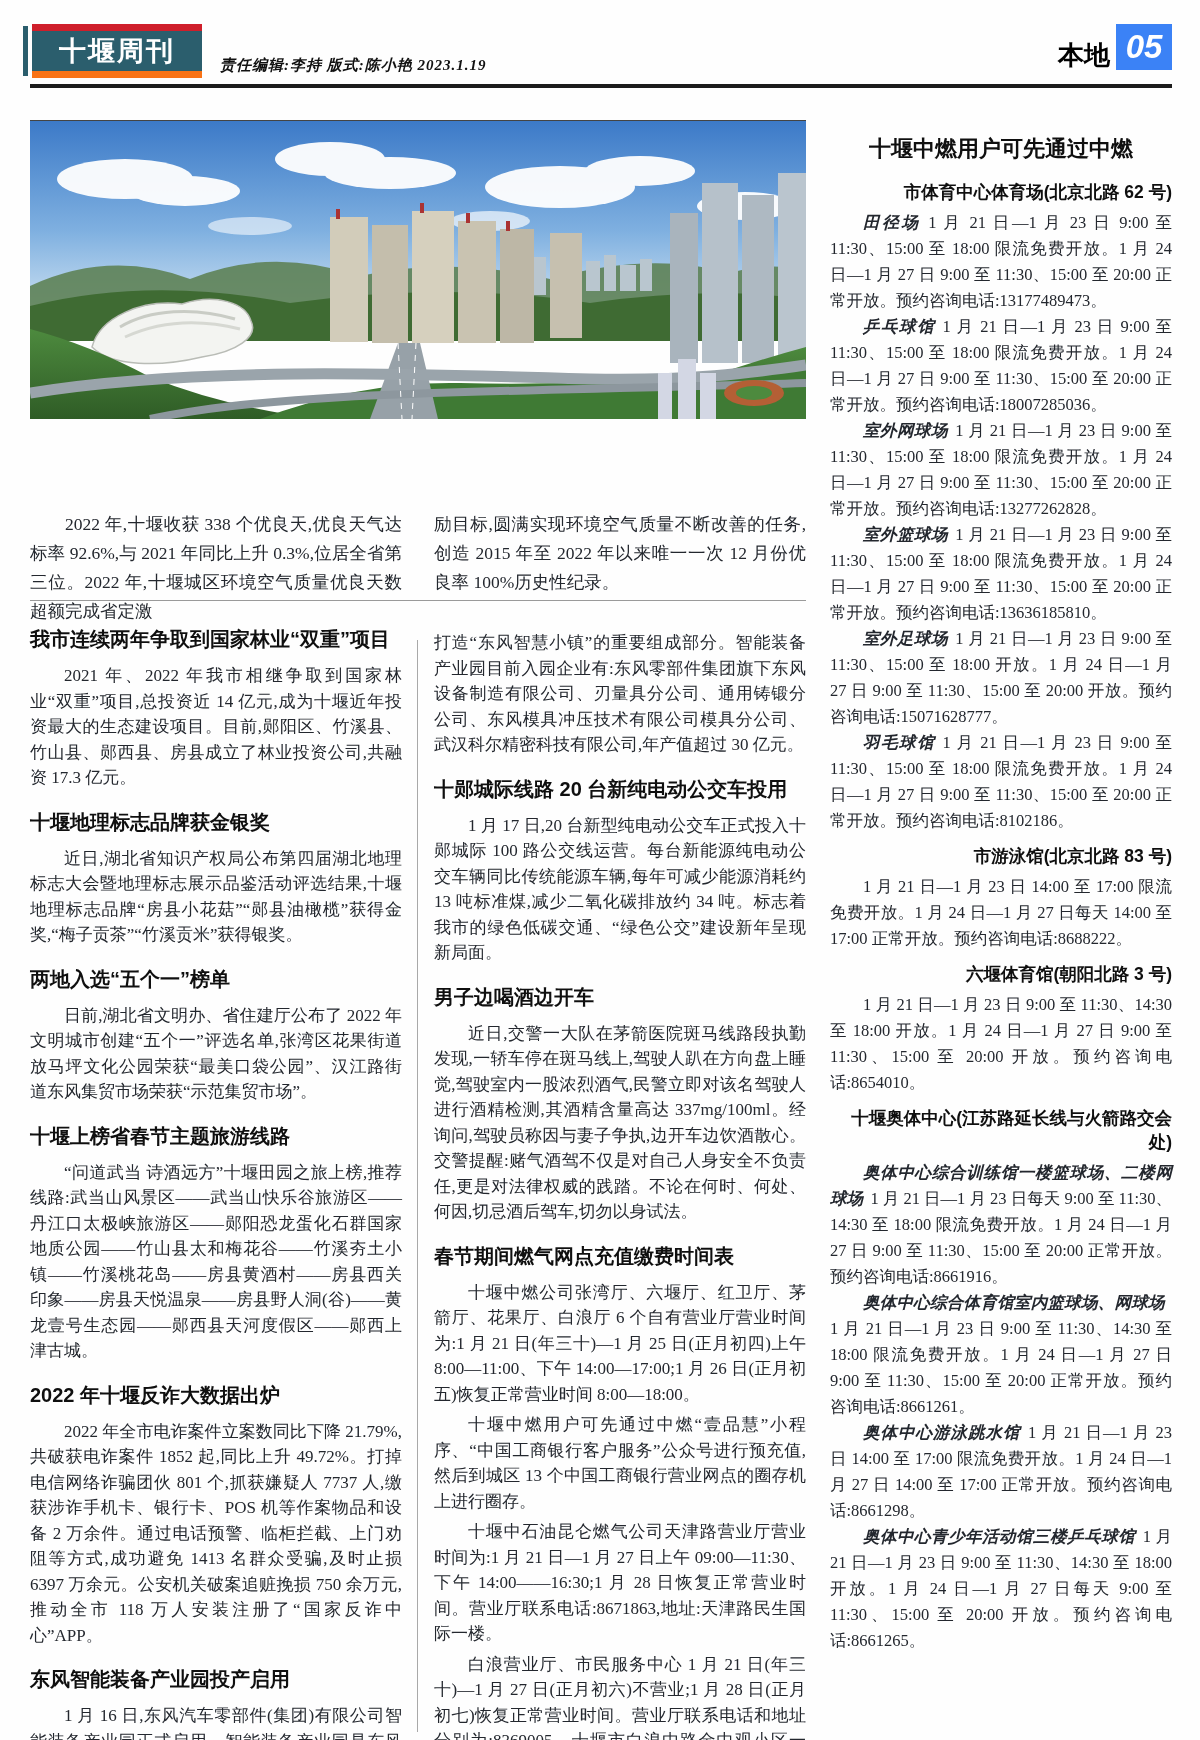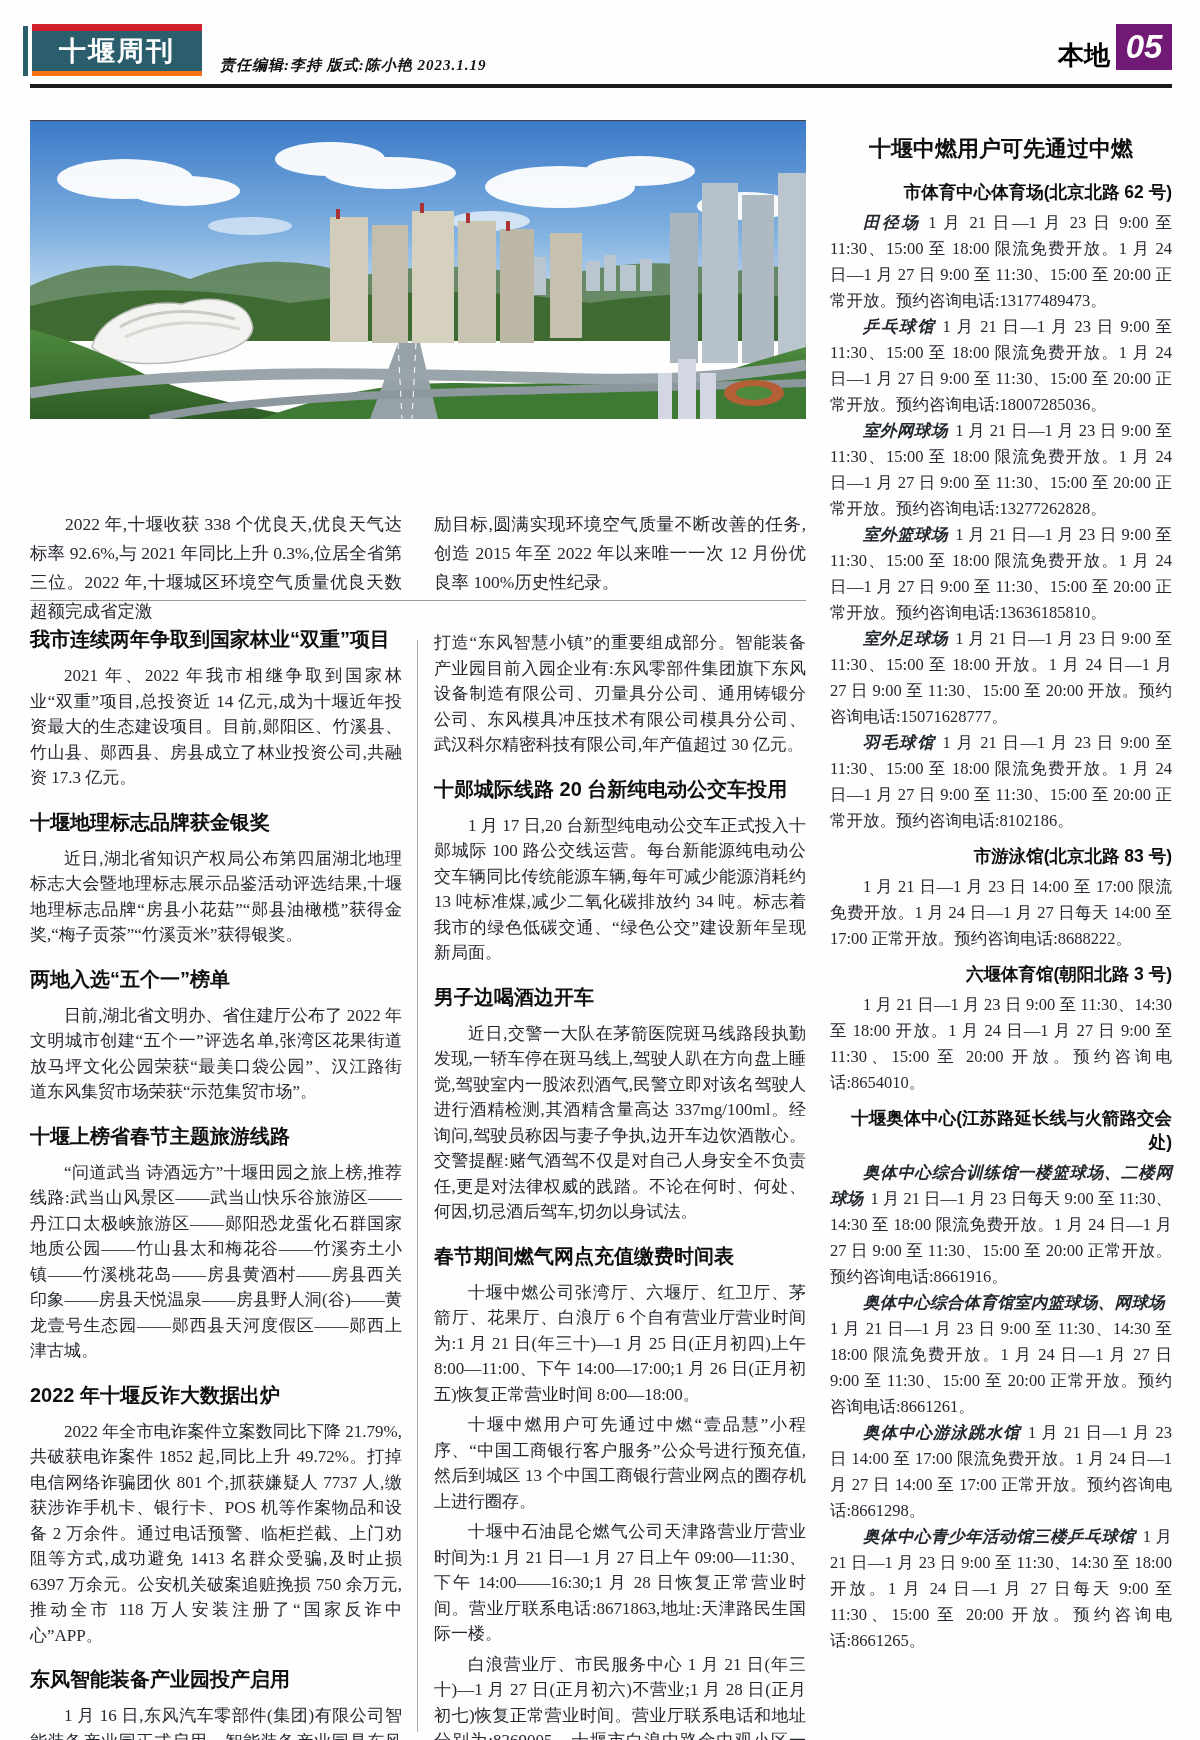--- a/index.html
+++ b/index.html
@@ -3,28 +3,28 @@
 <meta charset="utf-8">
 <style>
   html,body{margin:0;padding:0;background:#e9e9e9;}
   .page{position:relative;width:1200px;height:1740px;margin:0 auto;background:#fefefe;
         font-family:"Liberation Serif", serif;color:#23272e;overflow:hidden;}
 
   
   .hd{position:absolute;left:30px;top:22px;right:28px;height:58px;}
   .side-strip{position:absolute;left:-7px;top:4px;width:5px;height:50px;background:#2b5e6d;}
   .masthead-box{position:absolute;left:2px;top:2px;width:170px;height:40px;
-    background:#2b5e6d;border-top:7px solid #cf1f2b;border-bottom:5px solid #f97316;
+    background:#2b5e6d;border-top:7px solid #cf1f2b;border-bottom:7px solid #f97316;
     color:#fff;text-align:center;font-family:"Liberation Sans",sans-serif;
     font-weight:bold;font-size:27px;line-height:40px;letter-spacing:2px;}
   .editor-line{position:absolute;left:190px;top:34px;font-weight:bold;font-style:italic;
     font-size:15px;color:#111;letter-spacing:1px;}
   .section-label{position:absolute;right:62px;top:16px;font-family:"Liberation Sans",sans-serif;
     font-weight:bold;font-size:26px;color:#000;}
-  .page-no{position:absolute;right:0;top:2px;width:56px;height:46px;background:#701a75;
+  .page-no{position:absolute;right:0;top:2px;width:56px;height:46px;background:#3b82f6;
     color:#fff;font-family:"Liberation Sans",sans-serif;font-weight:bold;font-style:italic;
     font-size:33px;line-height:46px;text-align:center;}
   .hd-rule{position:absolute;left:30px;right:28px;top:84px;height:4px;background:#1c1c1c;}
 
   
   .photo{position:absolute;left:30px;top:120px;width:776px;height:298px;border-top:1px solid #444;}
   .photo svg{display:block;width:100%;height:100%;}
   .headline{position:absolute;left:30px;top:438px;width:776px;text-align:center;
     font-size:43px;font-weight:bold;color:#000;letter-spacing:1px;}
   .intro-l,.intro-r{position:absolute;top:510px;width:372px;font-size:17.5px;line-height:29px;

